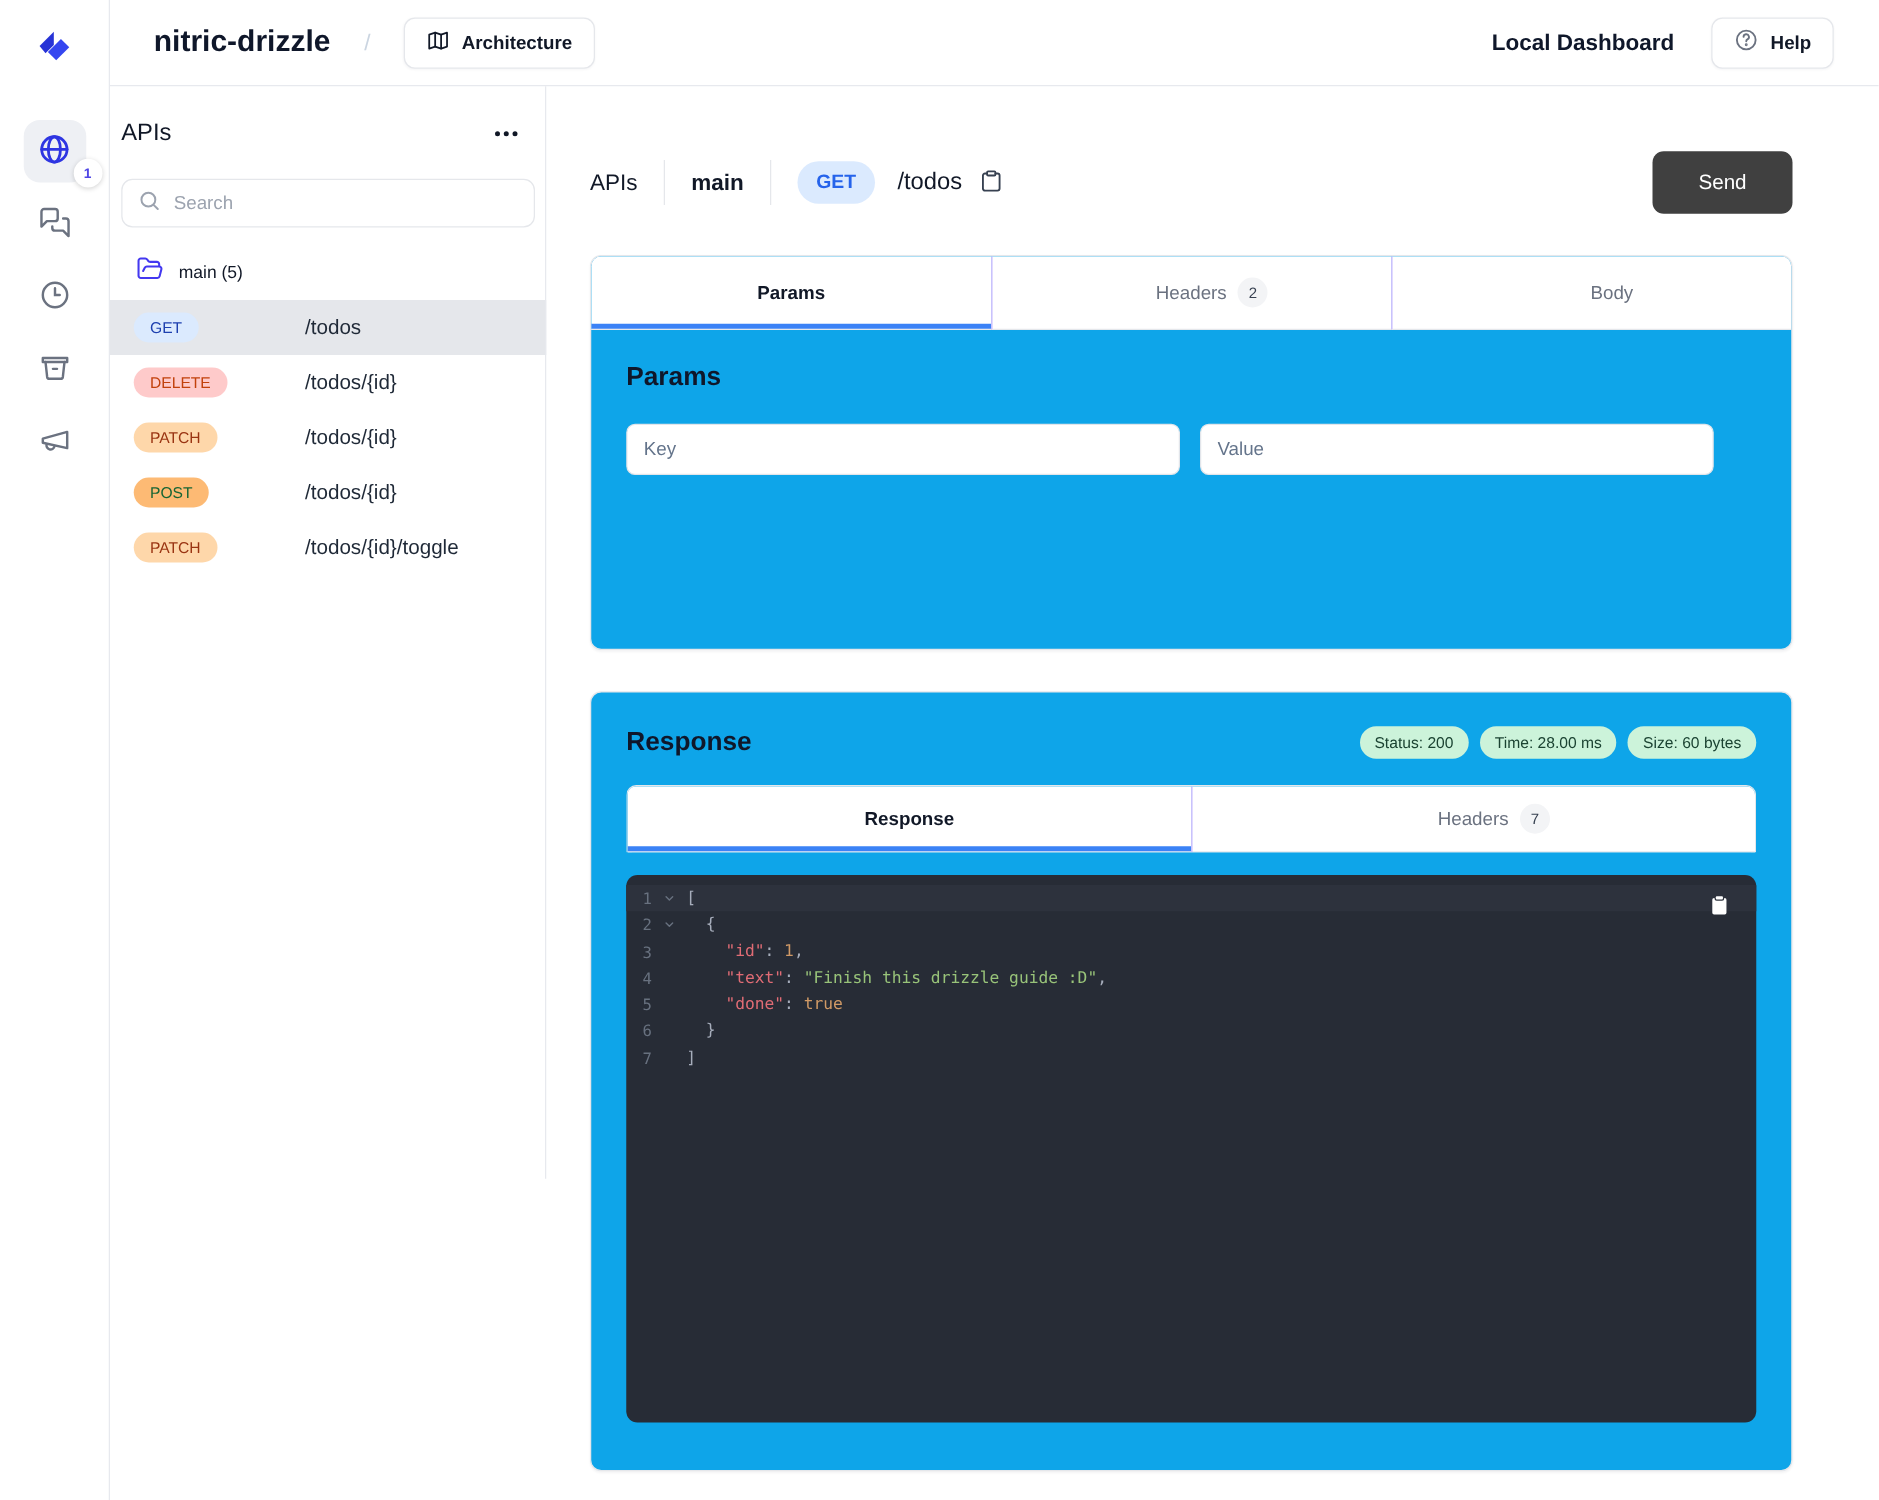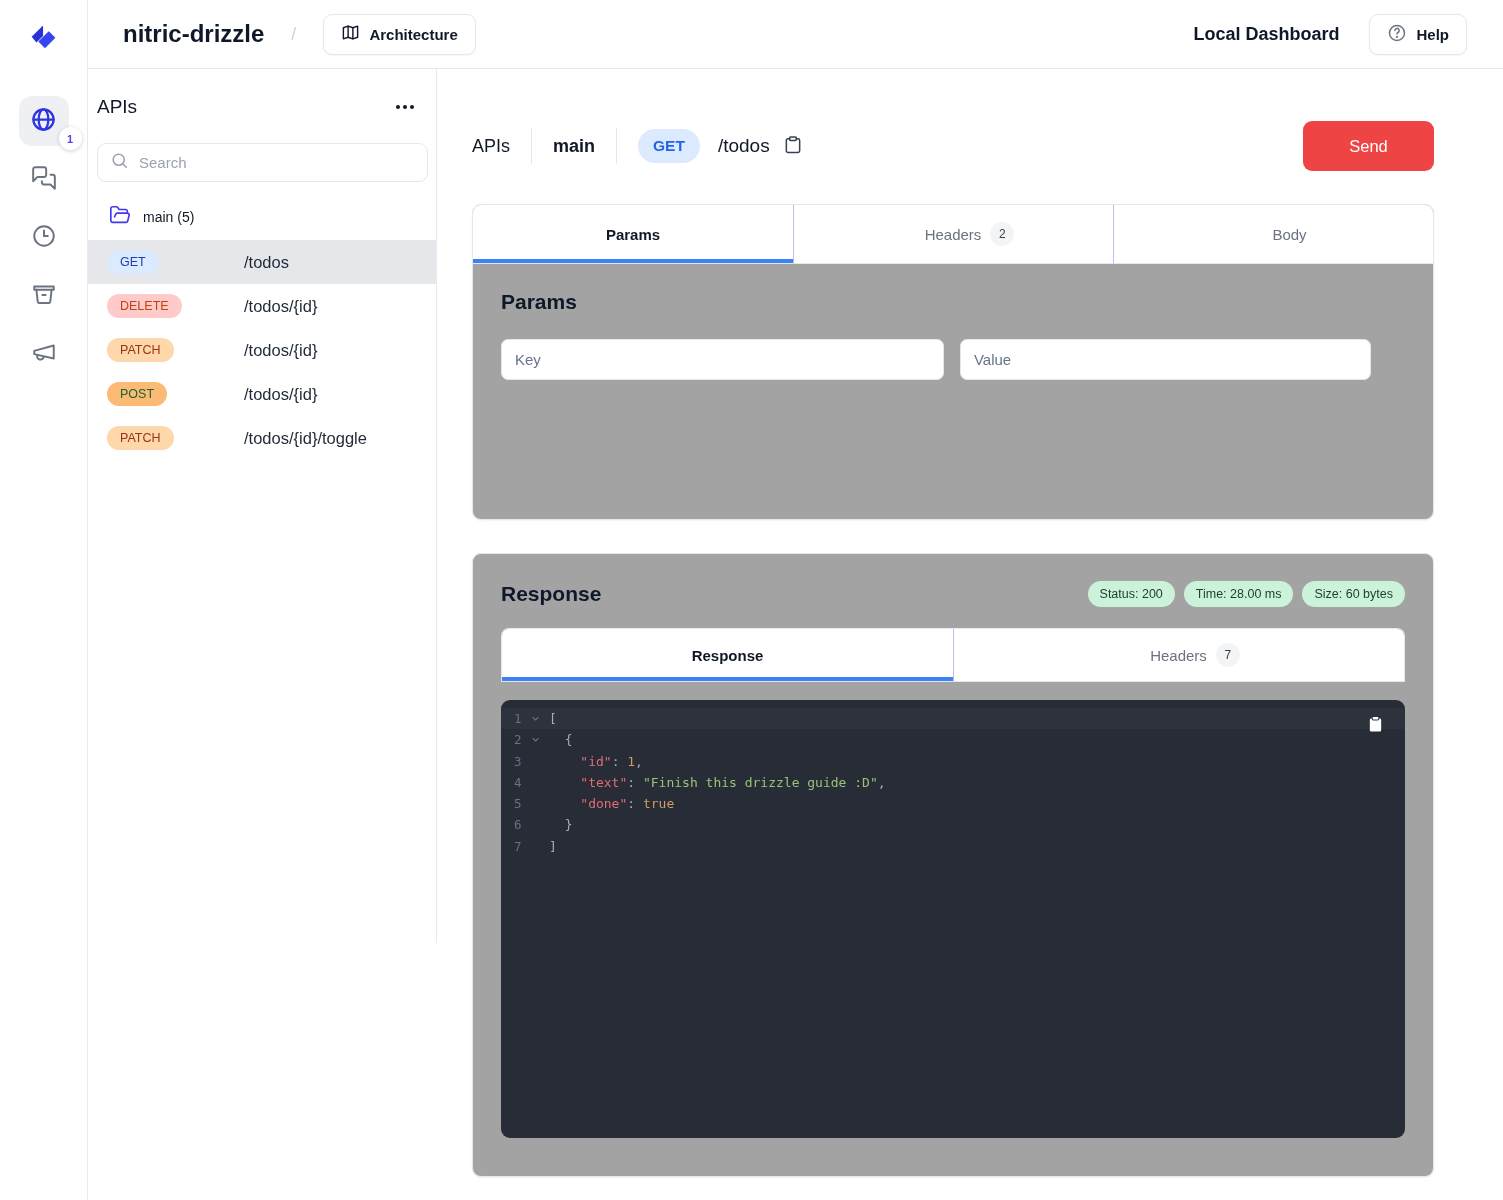--- a/index.html
+++ b/index.html
@@ -53,23 +53,23 @@
 
   
   .main { flex:1; min-width:0; padding:52px 69px 0 35px; }
   .req-row { display:flex; align-items:center; height:50px; }
   .bc-root { font-size:18px; color:#111827; }
   .bc-div { width:1px; height:36px; background:#e5e7eb; margin:0 21px; }
   .bc-group { font-size:18px; font-weight:700; color:#111827; }
   .bc-method { background:#dbeafe; color:#2563eb; font-size:15.5px; font-weight:600; padding:8px 15px; border-radius:999px; margin-right:18px; }
   .bc-path { font-size:19px; font-weight:500; color:#111827; margin-right:13px; }
   .icon-btn { background:none; border:none; cursor:pointer; color:#374151; display:grid; place-items:center; }
-  .send-btn { margin-left:auto; width:131px; height:50px; background:#ef4444; color:#fff; font-size:16.5px; font-weight:500; border:none; border-radius:9px; cursor:pointer; font-family:inherit; }
-
-  .card { margin-top:33px; border:1px solid #e5e7eb; border-radius:9px; background:#a3a3a3; box-shadow:0 1px 2px rgba(16,24,40,.05); overflow:hidden; }
+  .send-btn { margin-left:auto; width:112px; height:50px; background:#404040; color:#fff; font-size:16.5px; font-weight:500; border:none; border-radius:9px; cursor:pointer; font-family:inherit; }
+
+  .card { margin-top:33px; border:1px solid #e5e7eb; border-radius:9px; background:#0ea5e9; box-shadow:0 1px 2px rgba(16,24,40,.05); overflow:hidden; }
   .card.request { height:316px; }
   .tabs3 { display:grid; grid-template-columns:1fr 1fr 1fr; height:59px; }
   .tab { position:relative; display:flex; align-items:center; justify-content:center; gap:9px; font-size:15px; color:#6b7280; border-bottom:1px solid #e5e7eb; cursor:pointer; background:#fff; }
   .tab + .tab { border-left:1px solid #c4b5fd;padding-left:32px; }
   .tab.active { color:#111827; font-weight:600; }
   .tab.active::after { content:''; position:absolute; left:0; right:0; bottom:0; height:4px; background:#3b82f6; }
   .tab-badge { width:24px; height:24px; border-radius:50%; background:#f3f4f6; color:#374151; font-size:12px; font-weight:400; display:grid; place-items:center; }
   .request-body { padding:26px 28px; }
   .params-title { font-size:21px; font-weight:700; color:#0f172a; }
   .qp-title { margin-top:35px; font-size:18px; font-weight:400; color:#111827; }

